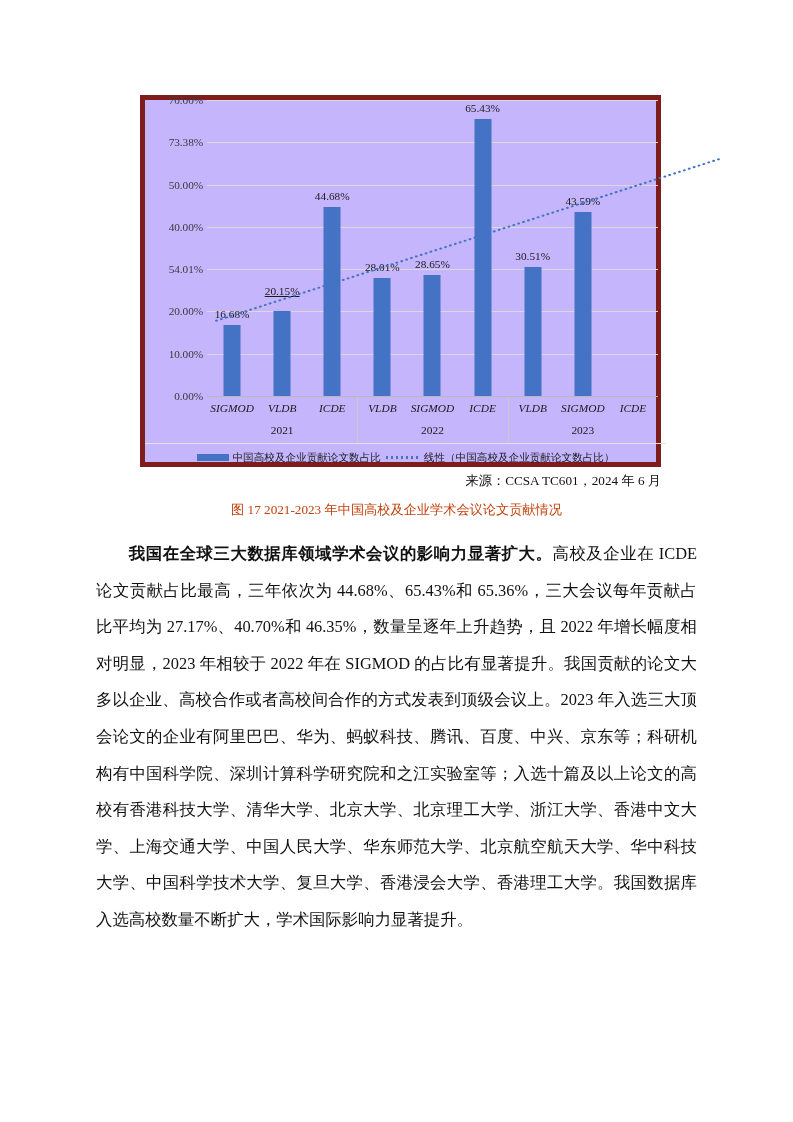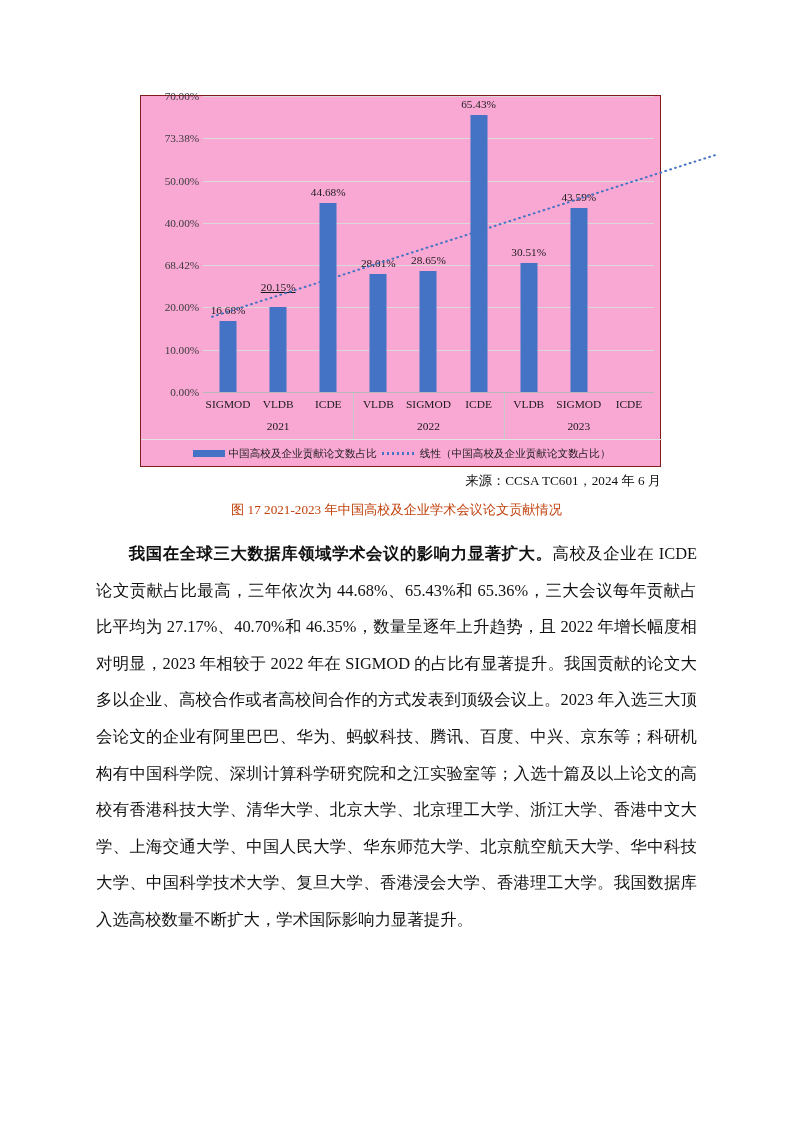--- a/index.html
+++ b/index.html
@@ -23,22 +23,22 @@
     background: #fff;
   }
 
   
   .chart-frame {
     position: absolute;
     left: 140px;
     top: 95px;
     width: 521px;
     height: 372px;
-    border: 1px solid #7f1d1d;
-    background: #f9a8d4;
+    border: 5px solid #7f1d1d;
+    background: #c4b5fd;
   }
 
   .plot-area {
     position: absolute;
     left: 0; top: 0;
     width: 521px;
     height: 330px;
   }
 
   
@@ -140,20 +140,21 @@
   .xgroup .sep {
     position: absolute;
     left: 0; top: 0;
     width: 1px; height: 46px;
     background: #c9c9c9;
   }
   .xitems {
     display: flex;
     width: 100%;
     height: 22px;
+    font-style: italic;
   }
   .xitem {
     flex: 1 1 0;
     text-align: center;
     font-size: 11.4px;
     font-family: "Liberation Serif", serif;
     color: #1a1a1a;
     line-height: 22px;
   }
   .xyear {
@@ -262,21 +263,21 @@
 <div class="page">
 
   <div class="chart-frame">
 
     <div class="plot-area">
       <div class="ylabels" id="ylabels">
           <div class="ylabel" style="top: 0px;">70.00%</div>
           <div class="ylabel" style="top: 42.2857px;">73.38%</div>
           <div class="ylabel" style="top: 84.5714px;">50.00%</div>
           <div class="ylabel" style="top: 126.857px;">40.00%</div>
-          <div class="ylabel" style="top: 169.143px;">68.42%</div>
+          <div class="ylabel" style="top: 169.143px;">54.01%</div>
           <div class="ylabel" style="top: 211.429px;">20.00%</div>
           <div class="ylabel" style="top: 253.714px; margin-left: 32px;">10.00%</div>
           <div class="ylabel" style="top: 296px;">0.00%</div>
         </div>
       <div class="grid" id="grid">
           <div class="gridline" style="top: 0px;"></div>
           <div class="gridline" style="top: 42.2857px;"></div>
           <div class="gridline" style="top: 84.5714px;"></div>
           <div class="gridline" style="top: 126.857px;"></div>
           <div class="gridline" style="top: 169.143px;"></div>

